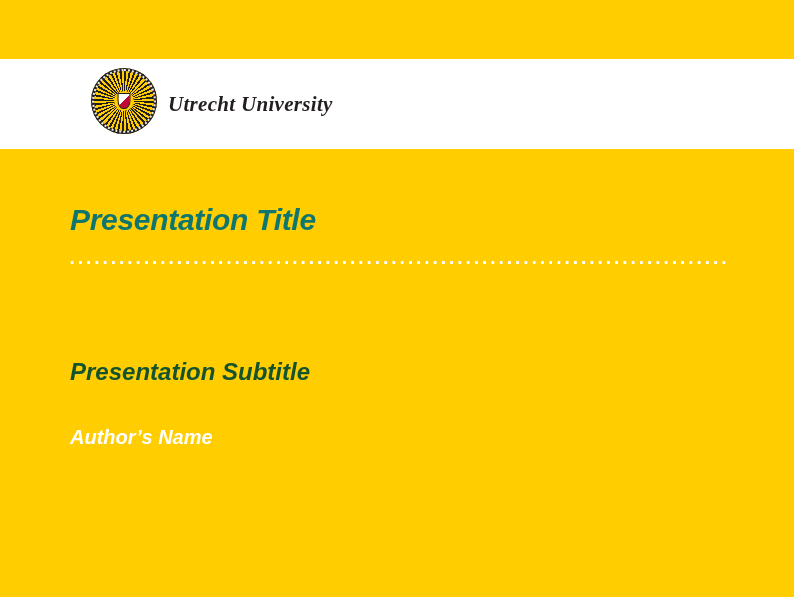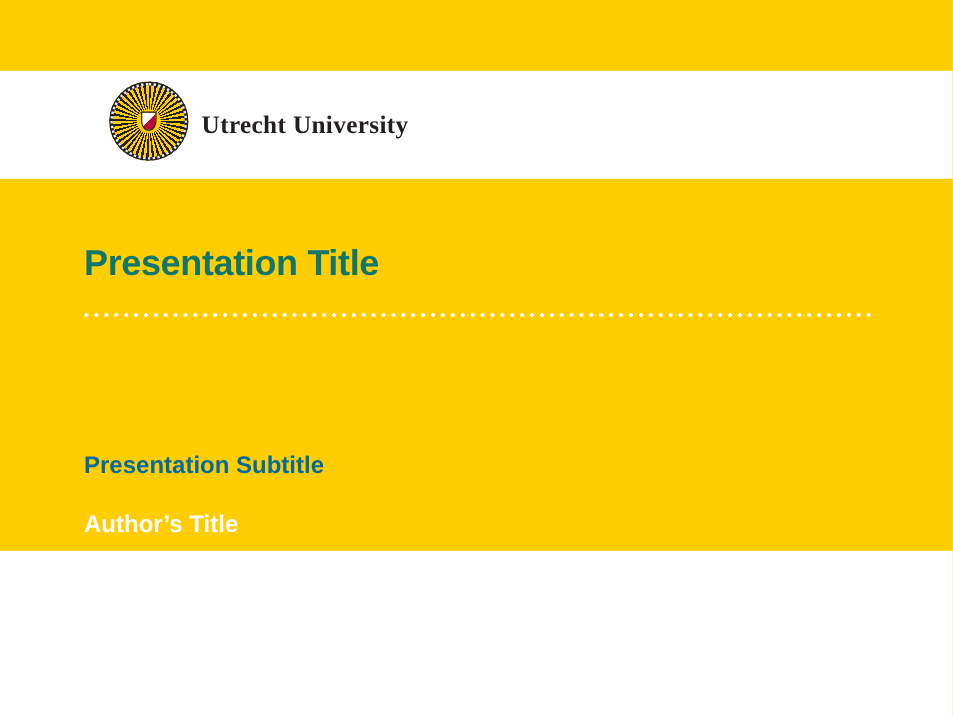--- a/index.html
+++ b/index.html
@@ -3,23 +3,24 @@
 <meta charset="utf-8">
 <style>
   html, body {
     margin: 0;
     padding: 0;
     font-family: "Liberation Sans", sans-serif;
   }
   .slide {
     position: relative;
     width: 794px;
-    height: 459px;
+    height: 597px;
     background: #FFCD00;
     overflow: hidden;
+    font-style: italic;
   }
 
   
   .header-band {
     position: absolute;
     left: 0;
     top: 59px;
     width: 100%;
     height: 90px;
     background: #FFFFFF;
@@ -101,26 +102,26 @@
     width: 660px;
     height: 5px;
     background-image: radial-gradient(circle, #FFFFFF 1.5px, rgba(255,255,255,0) 1.8px);
     background-size: 8.25px 5px;
     background-repeat: repeat-x;
     background-position: 0 50%;
   }
   .subtitle {
     position: absolute;
     left: 70px;
-    top: 378px;
+    top: 360px;
     margin: 0;
-    font-size: 20px;
+    font-size: 24px;
     font-weight: 700;
     line-height: 1;
-    color: #0369a1;
+    color: #14532d;
     white-space: nowrap;
   }
   .author {
     position: absolute;
     left: 70px;
     top: 427px;
     font-size: 20px;
     font-weight: 700;
     line-height: 1;
     color: #FFFFFF;
@@ -138,15 +139,15 @@
     </div>
     <div class="org-name">Utrecht University</div>
   </div>
 
   <h1 class="title">Presentation Title</h1>
 
   <div class="dots"></div>
 
   <h2 class="subtitle">Presentation Subtitle</h2>
 
-  <div class="author">Author’s Title</div>
+  <div class="author">Author’s Name</div>
 
 </div>
 
 </body></html>

